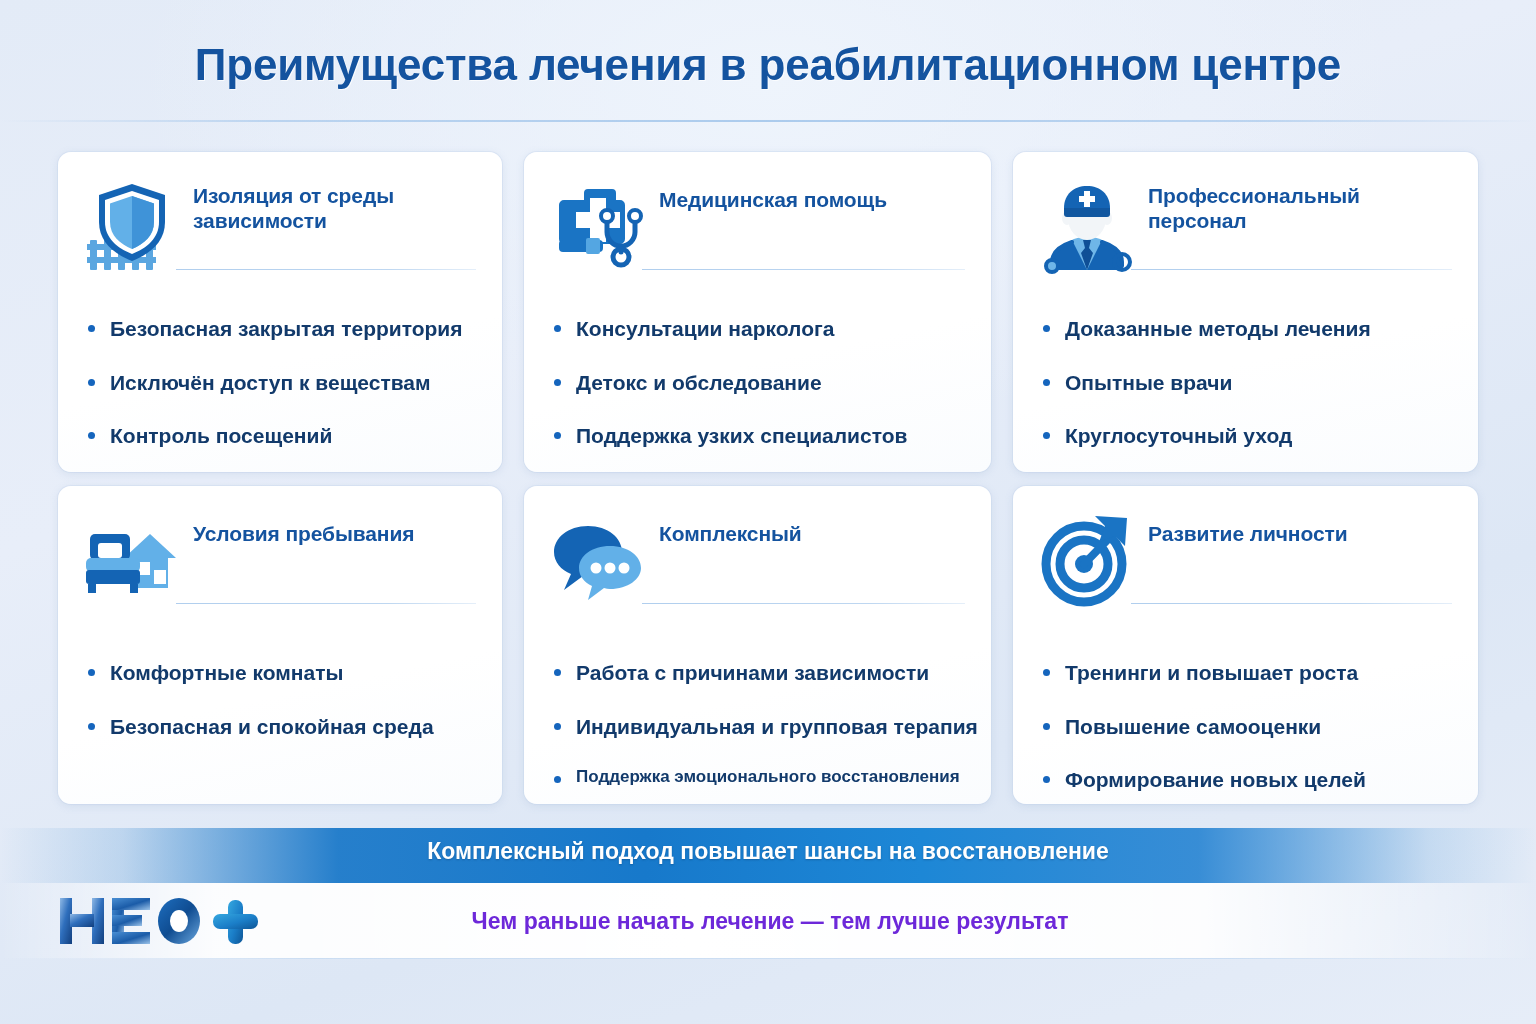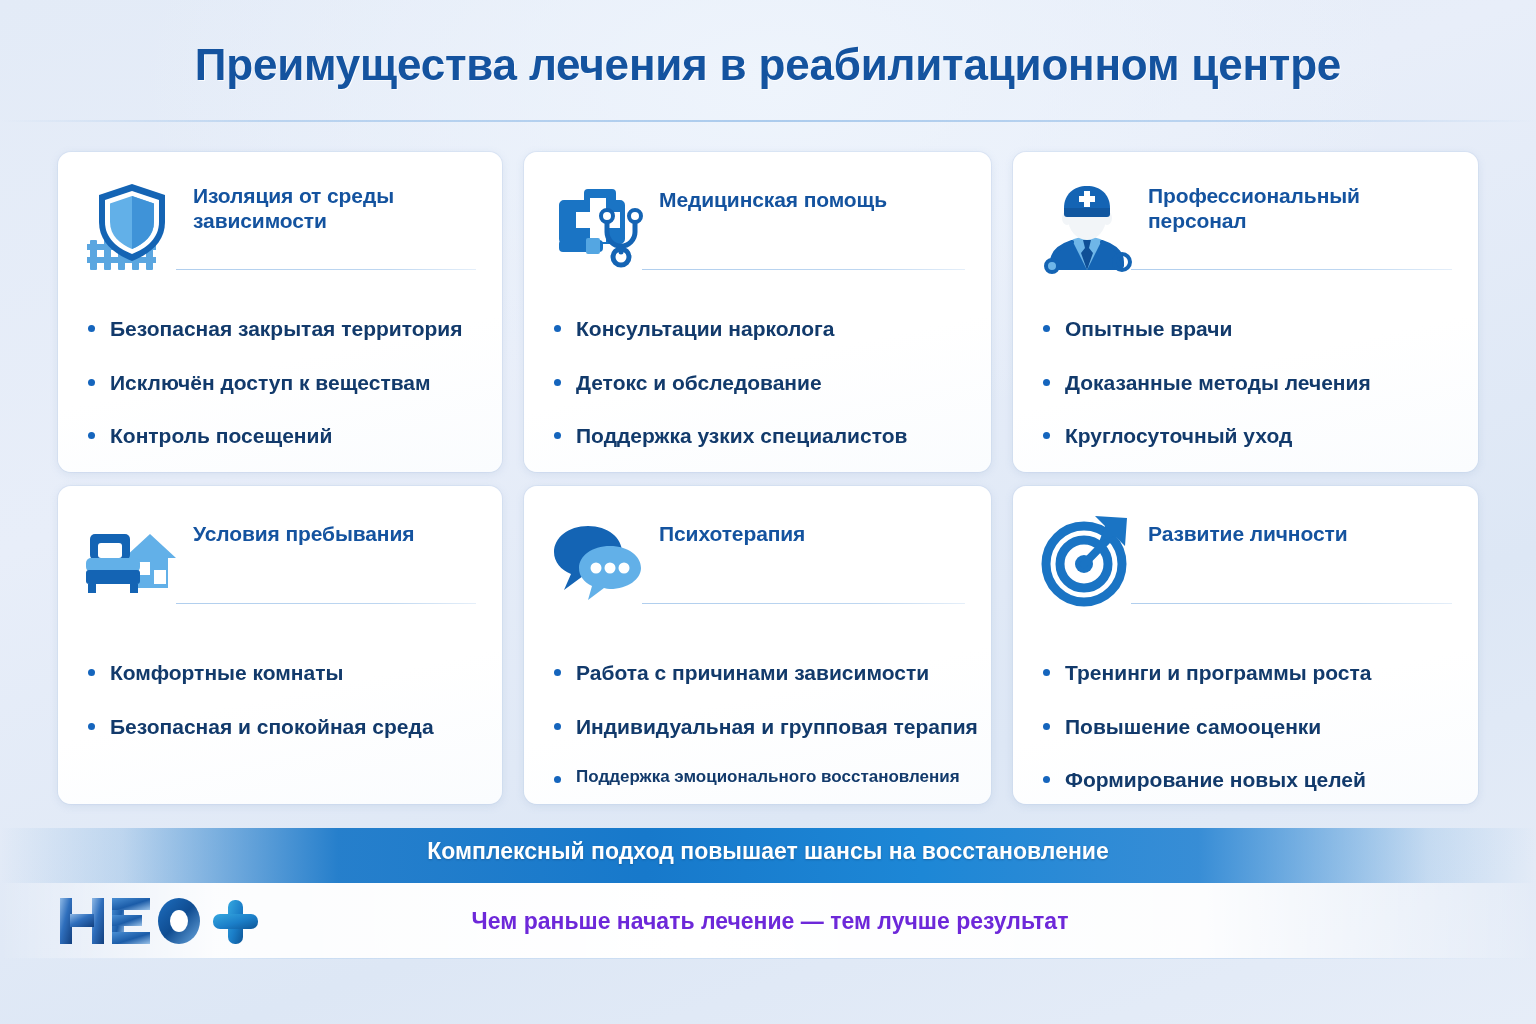--- a/index.html
+++ b/index.html
@@ -214,22 +214,22 @@
             <path d="M63 64 c12 4 20 10 20 20 v4"></path>
           </g>
           <circle cx="13" cy="88" r="6" fill="#6fb6e8" stroke="#1464b4" stroke-width="4"></circle>
           <circle cx="83" cy="84" r="8" fill="none" stroke="#1464b4" stroke-width="4"></circle>
         </svg>
       </span>
       <div class="card-title">Профессиональный персонал</div>
     </div>
     <div class="card-rule"></div>
     <ul class="card-list">
+      <li><span class="dot"></span><span>Доказанные методы лечения</span></li>
       <li><span class="dot"></span><span>Опытные врачи</span></li>
-      <li><span class="dot"></span><span>Доказанные методы лечения</span></li>
       <li><span class="dot"></span><span>Круглосуточный уход</span></li>
     </ul>
   </div>
 
   <div class="card row2">
     <div class="card-head">
       <span class="card-icon">
         <svg viewBox="0 0 96 96" xmlns="http://www.w3.org/2000/svg">
           <path d="M66 22 L92 46 H84 V76 H48 V46 H40 Z" fill="#62b0e8"></path>
           <rect x="55" y="50" width="11" height="13" fill="#ffffff"></rect>
@@ -255,21 +255,21 @@
     <div class="card-head">
       <span class="card-icon">
         <svg viewBox="0 0 96 96" xmlns="http://www.w3.org/2000/svg">
           <path d="M38 14 C18 14 4 26 4 40 C4 50 11 58 21 62 L14 78 L33 64 C35 64.5 36.5 65 38 65 C58 65 72 53 72 40 C72 26 58 14 38 14 Z" fill="#1464b4"></path>
           <path d="M60 34 C42 34 29 44 29 56 C29 64 34 70 42 74 L38 88 L54 76 C56 76.5 58 77 60 77 C78 77 91 67 91 56 C91 44 78 34 60 34 Z" fill="#62b0e8"></path>
           <circle cx="46" cy="56" r="5.5" fill="#ffffff"></circle>
           <circle cx="60" cy="56" r="5.5" fill="#ffffff"></circle>
           <circle cx="74" cy="56" r="5.5" fill="#ffffff"></circle>
         </svg>
       </span>
-      <div class="card-title">Психотерапия</div>
+      <div class="card-title">Комплексный</div>
     </div>
     <div class="card-rule"></div>
     <ul class="card-list">
       <li><span class="dot"></span><span>Работа с причинами зависимости</span></li>
       <li><span class="dot"></span><span>Индивидуальная и групповая терапия</span></li>
       <li class="condensed"><span class="dot"></span><span>Поддержка эмоционального восстановления</span></li>
     </ul>
   </div>
 
   <div class="card row2">
@@ -280,21 +280,21 @@
           <circle cx="45" cy="52" r="24" fill="none" stroke="#1a74c4" stroke-width="9"></circle>
           <circle cx="45" cy="52" r="9" fill="#1a74c4"></circle>
           <path d="M45 52 L82 14" stroke="#1a74c4" stroke-width="8" stroke-linecap="round" fill="none"></path>
           <path d="M88 6 L86 34 L76 24 L60 30 L66 14 L56 4 Z" fill="#1a74c4"></path>
         </svg>
       </span>
       <div class="card-title">Развитие личности</div>
     </div>
     <div class="card-rule"></div>
     <ul class="card-list">
-      <li><span class="dot"></span><span>Тренинги и программы роста</span></li>
+      <li><span class="dot"></span><span>Тренинги и повышает роста</span></li>
       <li><span class="dot"></span><span>Повышение самооценки</span></li>
       <li><span class="dot"></span><span>Формирование новых целей</span></li>
     </ul>
   </div>
 
 </div>
 
 <div class="footer">
   <div class="footer-banner"></div>
   <div class="footer-banner-text">Комплексный подход повышает шансы на восстановление</div>

